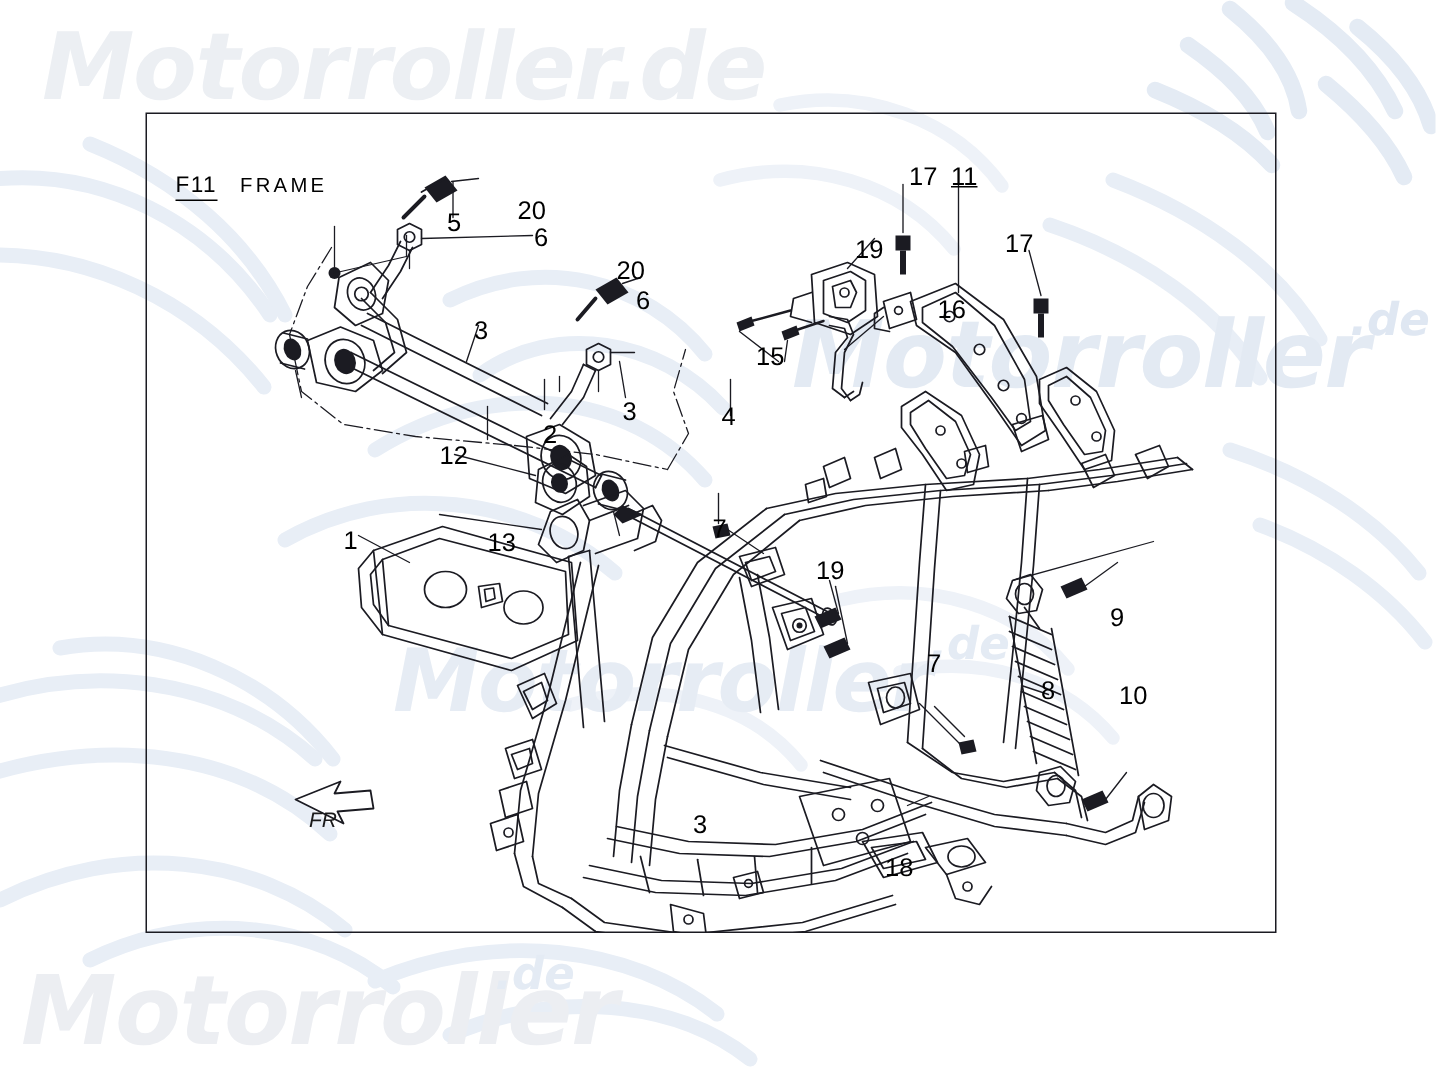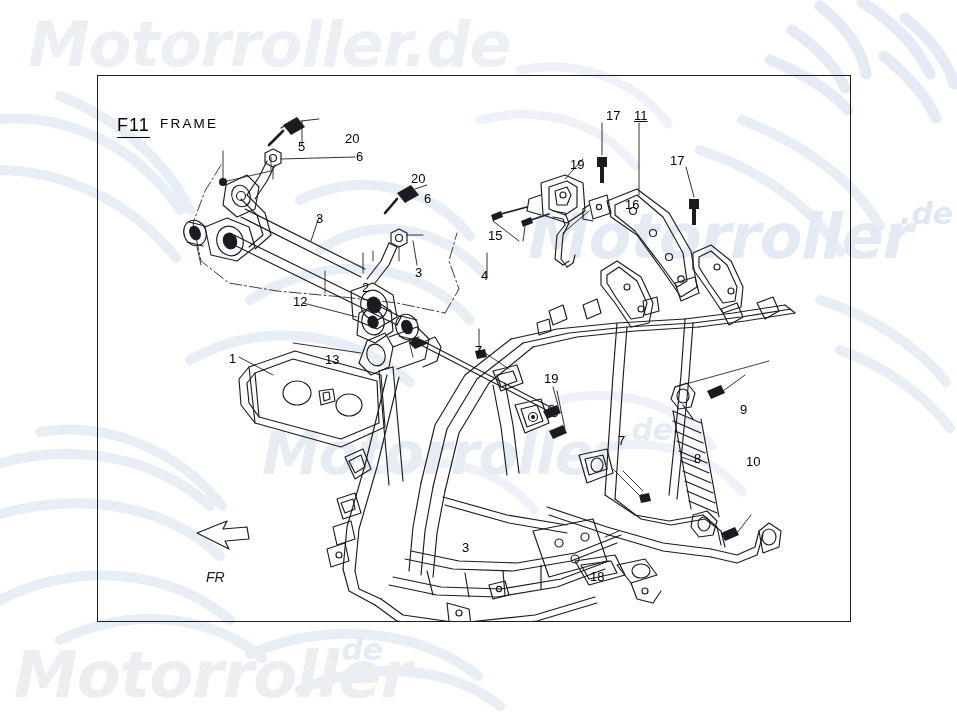--- a/index.html
+++ b/index.html
@@ -85,21 +85,21 @@
     box-sizing: border-box;
     background: transparent;
     z-index: 3;
   }
 
   
   #sheet-code {
     position: absolute;
     left: 117px;
     top: 115px;
-    font-size: 18px;
+    font-size: 15px;
     letter-spacing: 1px;
     color: #000;
     border-bottom: 1.4px solid #000;
     padding-bottom: 1px;
     z-index: 6;
   }
   #sheet-title {
     position: absolute;
     left: 160px;
     top: 116px;
@@ -114,21 +114,21 @@
     position: absolute;
     left: 97px; top: 75px;
     width: 754px; height: 547px;
     z-index: 4;
   }
 
   
   .callout {
     position: absolute;
     font-family: "Liberation Sans", sans-serif;
-    font-size: 13px;
+    font-size: 17px;
     color: #000;
     z-index: 7;
     user-select: none;
     line-height: 1;
   }
   #fr-label {
     position: absolute;
     font-family: "Liberation Sans", sans-serif;
     font-size: 14px;
     font-style: italic;
@@ -603,22 +603,22 @@
 <div class="callout" style="left:424px; top:192px;">6</div>
 <div class="callout" style="left:475px; top:344px;">7</div>
 <div class="callout" style="left:618px; top:434px;">7</div>
 <div class="callout" style="left:694px; top:452px;">8</div>
 <div class="callout" style="left:740px; top:403px;">9</div>
 <div class="callout" style="left:746px; top:455px;">10</div>
 <div class="callout" style="left:634px; top:109px;text-decoration:underline;">11</div>
 <div class="callout" style="left:293px; top:295px;">12</div>
 <div class="callout" style="left:277px; top:353px;margin-left:48px;">13</div>
 <div class="callout" style="left:570px; top:158px;">19</div>
-<div class="callout" style="left:488px; top:229px;text-align:right;">15</div>
+<div class="callout" style="left:504px; top:229px;text-align:right;">15</div>
 <div class="callout" style="left:585px; top:198px;padding-left:40px;">16</div>
 <div class="callout" style="left:606px; top:109px;">17</div>
 <div class="callout" style="left:670px; top:154px;">17</div>
 <div class="callout" style="left:590px; top:534px;margin-top:36px;">18</div>
 <div class="callout" style="left:544px; top:372px;">19</div>
 <div class="callout" style="left:345px; top:132px;">20</div>
 <div class="callout" style="left:411px; top:172px;">20</div>
 
-<div id="fr-label" style="left:206px; top:569px;">FR</div>
+<div id="fr-label" style="left:206px; top:538px;">FR</div>
 
 </body></html>

